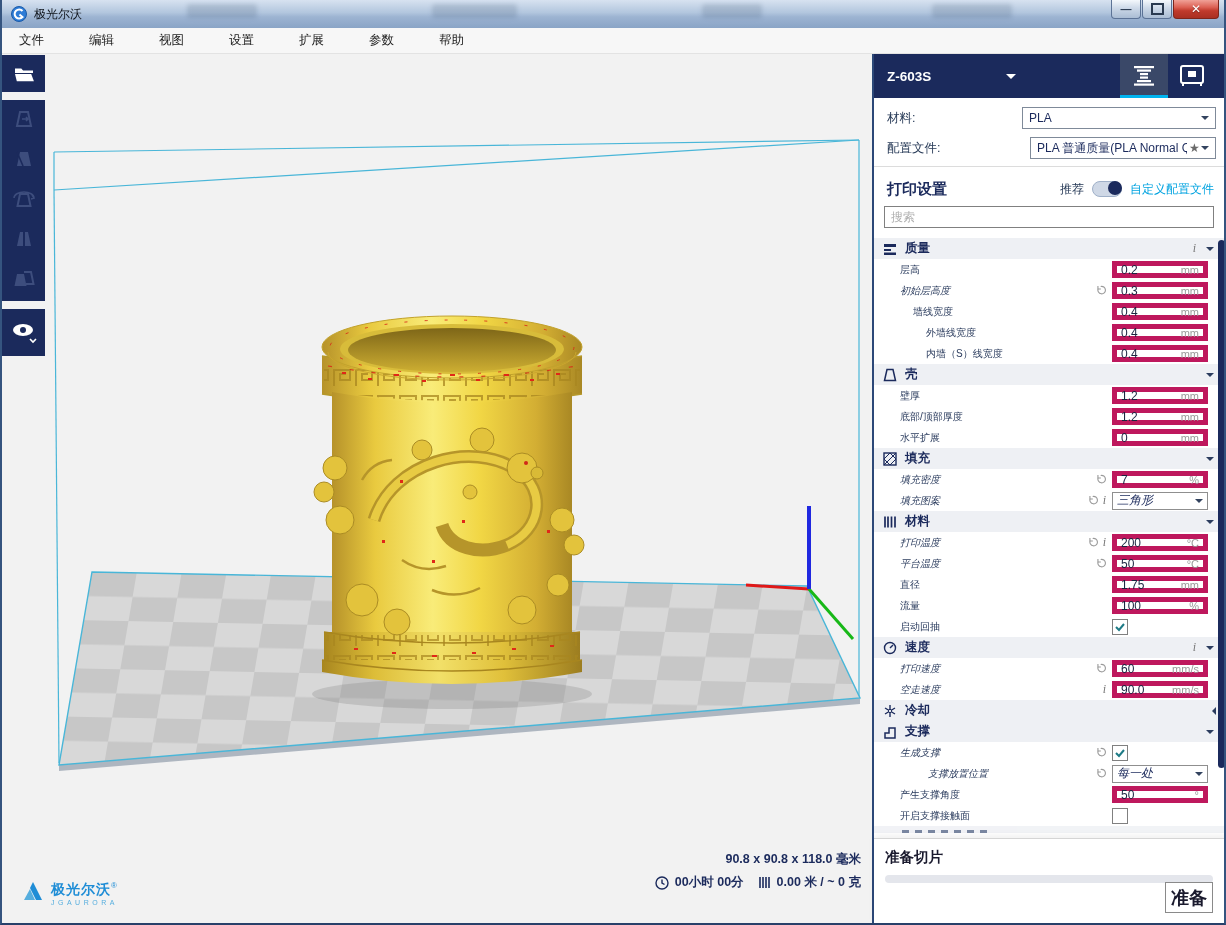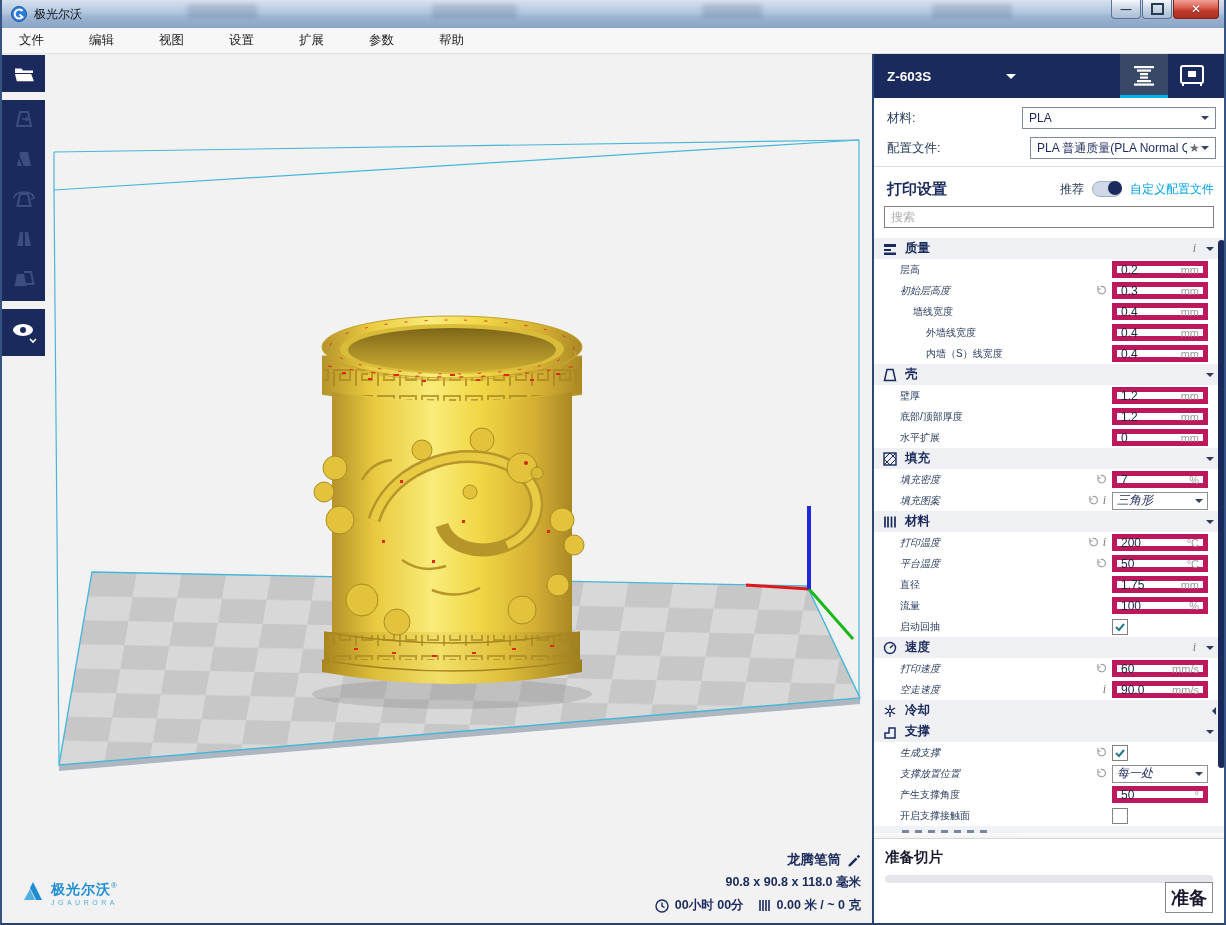--- a/index.html
+++ b/index.html
@@ -319,26 +319,20 @@
       <path d="M8 9 L13 20 L2 20 Z" fill="#56aede"></path>
     </svg>
     <div class="logo-txt">
       <div><span class="logo-cn">极光尔沃</span><span class="logo-reg">®</span></div>
       <div class="logo-sub">JGAURORA</div>
     </div>
   </div>
 
   <div class="status">
     <div class="row">
-      <span class="st-name">龙腾笔筒</span>
-      <svg width="14" height="14" viewBox="0 0 16 16">
-        <path d="M2 13 L10 5 L12 7 L4 15 L1.5 15.5 Z M11 4 L13 2 L15 4 L13 6 Z" fill="#1b2a5c"></path>
-      </svg>
-    </div>
-    <div class="row">
         <span class="st-dims">90.8 x 90.8 x 118.0 毫米</span>
       </div>
     <div class="row">
       <svg width="14" height="14" viewBox="0 0 14 14">
         <circle cx="7" cy="7" r="6" fill="none" stroke="#1b2a5c" stroke-width="1.4"></circle>
         <path d="M7 3.5 V7 L9.5 8.5" fill="none" stroke="#1b2a5c" stroke-width="1.4"></path>
       </svg>
       <span class="st-small">00小时 00分</span>
       <svg width="13" height="13" viewBox="0 0 13 13" style="margin-left:8px">
         <path d="M2 1 v11 M5 1 v11 M8 1 v11 M11 1 v11" stroke="#1b2a5c" stroke-width="1.6"></path>
@@ -710,21 +704,21 @@
           </span>
           <span class="ctrl">
             <span class="cbox">
               <svg width="12" height="12" viewBox="0 0 12 12">
                 <path d="M2 6 L5 9 L10 3" fill="none" stroke="#1e7b86" stroke-width="2"></path>
               </svg>
             </span>
           </span>
         </div>
         <div class="srow">
-          <span class="slabel it" style="padding-left: 26px;">支撑放置位置</span>
+          <span class="slabel it" style="padding-left: 26px; margin-left: 28px;">支撑放置位置</span>
           <span class="ricons">
             <span><svg width="11" height="11" viewBox="0 0 12 12">
                 <path d="M3.2 1.2 L3.2 4.4 L6.4 4.4" fill="none" stroke="#9a9a9a" stroke-width="1.2"></path>
                 <path d="M3.4 4.2 A4.1 4.1 0 1 0 6.2 1.6" fill="none" stroke="#9a9a9a" stroke-width="1.2"></path>
               </svg></span>
           </span>
           <span class="ctrl">
             <span class="ddown">
               <span class="val">每一处</span>
               <span class="chev"></span>

